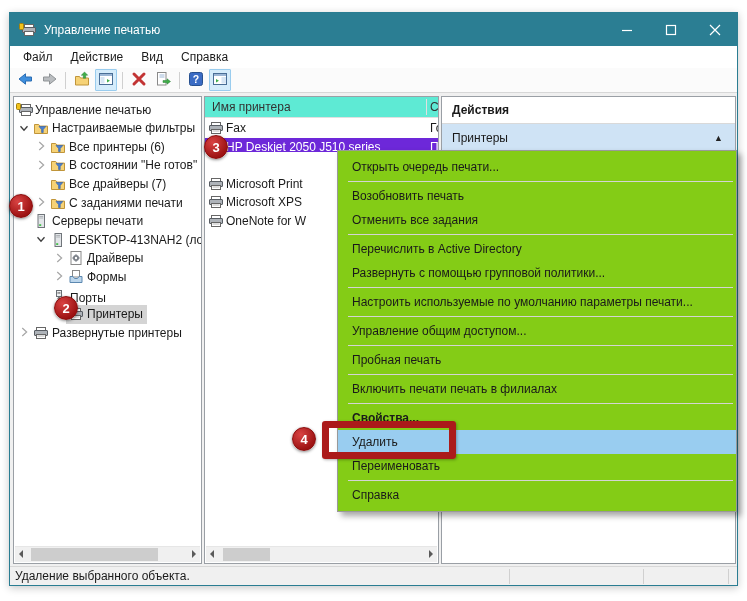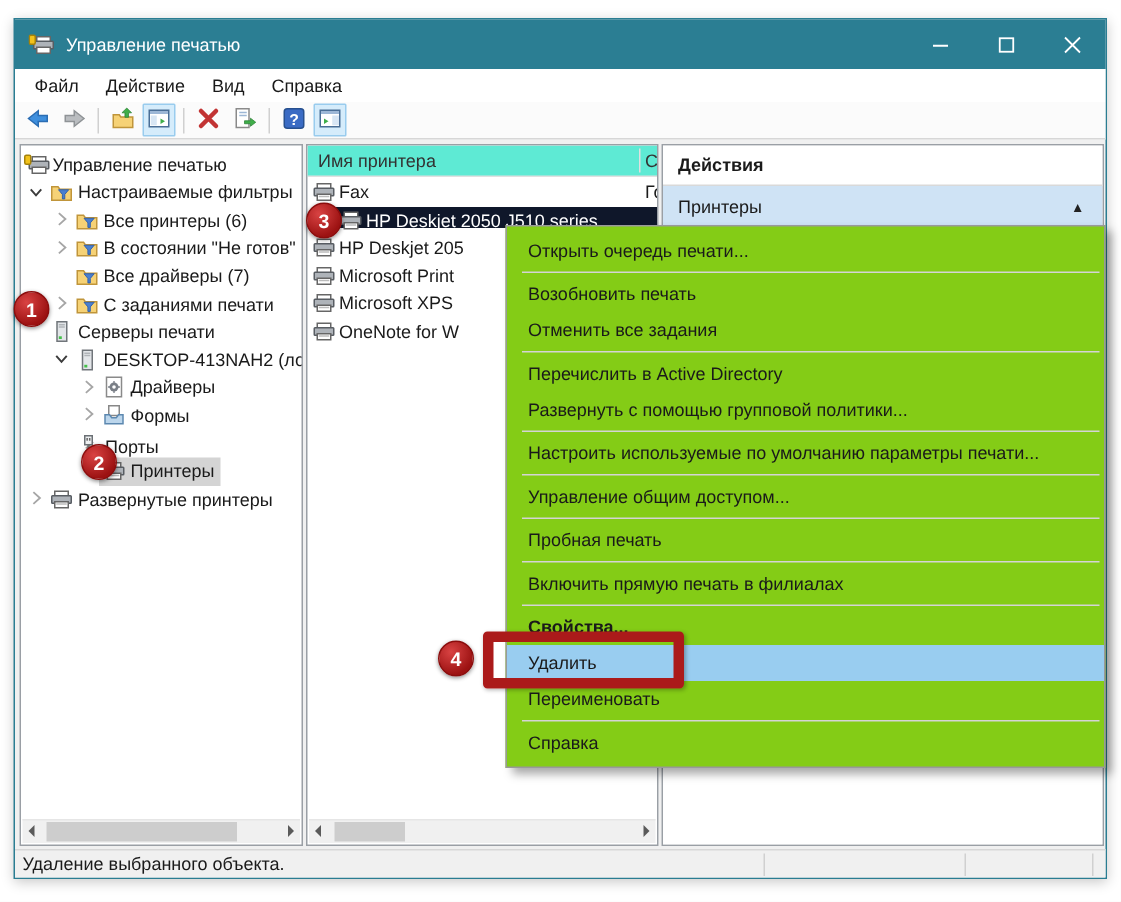--- a/index.html
+++ b/index.html
@@ -33,21 +33,21 @@
   .chev{position:absolute;top:2px;width:14px;height:14px;}
   .tgrp{position:absolute;top:0;display:flex;align-items:center;height:19px;padding:0 4px 0 2px;gap:3px;white-space:nowrap;}
   .tgrp.sel{background:#d4d4d4;}
   .ticon{width:16px;height:16px;flex:none;}
   
   .list-header{position:absolute;left:0;top:0;right:0;height:20px;background:#5eead4;border-bottom:1px solid #e0e0e0;}
   .lh-name{position:absolute;left:7px;top:3px;color:#333;}
   .lh-status{position:absolute;left:225px;top:3px;color:#333;}
   .lh-div{position:absolute;left:221px;top:2px;width:1px;height:16px;background:#e0e0e0;}
   .list-row{position:absolute;left:0;right:0;height:14px;white-space:nowrap;}
-  .list-row.sel{background:#0f172a;color:#fff;margin-left:18px;}
+  .list-row.sel{background:#6d28d9;color:#fff;}
   .lr-icon{position:absolute;left:3px;top:1px;width:16px;height:16px;}
   .lr-name{position:absolute;left:21px;top:2px;}
   .lr-status{position:absolute;left:225px;top:2px;}
   
   .actions-header{position:absolute;left:0;top:0;right:0;height:26px;line-height:26px;padding-left:10px;
                   font-weight:bold;background:#fff;border-bottom:1px solid #d9d9d9;}
   .actions-group{position:absolute;left:0;top:27px;right:0;height:28px;line-height:28px;padding-left:10px;
                  background:#cfe3f5;border-bottom:1px solid #b9d2e7;}
   .collapse-glyph{position:absolute;right:12px;top:0;font-size:9px;color:#222;}
   .actions-body{position:absolute;left:0;top:56px;right:0;bottom:0;background:#fff;}
@@ -366,30 +366,20 @@
         <div class="list-row sel" style="top: 40.6px;">
           <span class="lr-icon"><svg width="16" height="16" viewBox="0 0 16 16">
               <rect x="3.5" y="2.5" width="9" height="3.5" fill="#fff" stroke="#666"></rect>
               <rect x="1.5" y="5.5" width="13" height="5" rx="0.5" fill="#aeb3b9" stroke="#585d63"></rect>
               <rect x="3.5" y="9.5" width="9" height="4" fill="#fff" stroke="#666"></rect>
               <line x1="4.5" y1="11" x2="11.5" y2="11" stroke="#bbb"></line>
             </svg></span>
           <span class="lr-name">HP Deskjet 2050 J510 series</span>
           <span class="lr-status">П</span>
         </div>
-        <div class="list-row" style="top: 59.2px;">
-          <span class="lr-icon"><svg width="16" height="16" viewBox="0 0 16 16">
-              <rect x="3.5" y="2.5" width="9" height="3.5" fill="#fff" stroke="#666"></rect>
-              <rect x="1.5" y="5.5" width="13" height="5" rx="0.5" fill="#aeb3b9" stroke="#585d63"></rect>
-              <rect x="3.5" y="9.5" width="9" height="4" fill="#fff" stroke="#666"></rect>
-              <line x1="4.5" y1="11" x2="11.5" y2="11" stroke="#bbb"></line>
-            </svg></span>
-          <span class="lr-name">HP Deskjet 205</span>
-          <span class="lr-status"></span>
-        </div>
         <div class="list-row" style="top: 96.4px;">
           <span class="lr-icon"><svg width="16" height="16" viewBox="0 0 16 16">
               <rect x="3.5" y="2.5" width="9" height="3.5" fill="#fff" stroke="#666"></rect>
               <rect x="1.5" y="5.5" width="13" height="5" rx="0.5" fill="#aeb3b9" stroke="#585d63"></rect>
               <rect x="3.5" y="9.5" width="9" height="4" fill="#fff" stroke="#666"></rect>
               <line x1="4.5" y1="11" x2="11.5" y2="11" stroke="#bbb"></line>
             </svg></span>
           <span class="lr-name">Microsoft XPS </span>
           <span class="lr-status"></span>
         </div>
@@ -440,21 +430,21 @@
       <div class="cm-sep"></div>
       <div class="cm-item">Перечислить в Active Directory</div>
       <div class="cm-item">Развернуть с помощью групповой политики...</div>
       <div class="cm-sep"></div>
       <div class="cm-item">Настроить используемые по умолчанию параметры печати...</div>
       <div class="cm-sep"></div>
       <div class="cm-item">Управление общим доступом...</div>
       <div class="cm-sep"></div>
       <div class="cm-item">Пробная печать</div>
       <div class="cm-sep"></div>
-      <div class="cm-item">Включить прямую печать в филиалах</div>
+      <div class="cm-item">Включить печати печать в филиалах</div>
       <div class="cm-sep"></div>
       <div class="cm-item bold">Свойства...</div>
       <div class="cm-item hl">Удалить</div>
       <div class="cm-item">Переименовать</div>
       <div class="cm-sep"></div>
       <div class="cm-item">Справка</div>
     </div>
 
   <div class="callout-box"></div>
   <div class="badge badge-1">1</div>

